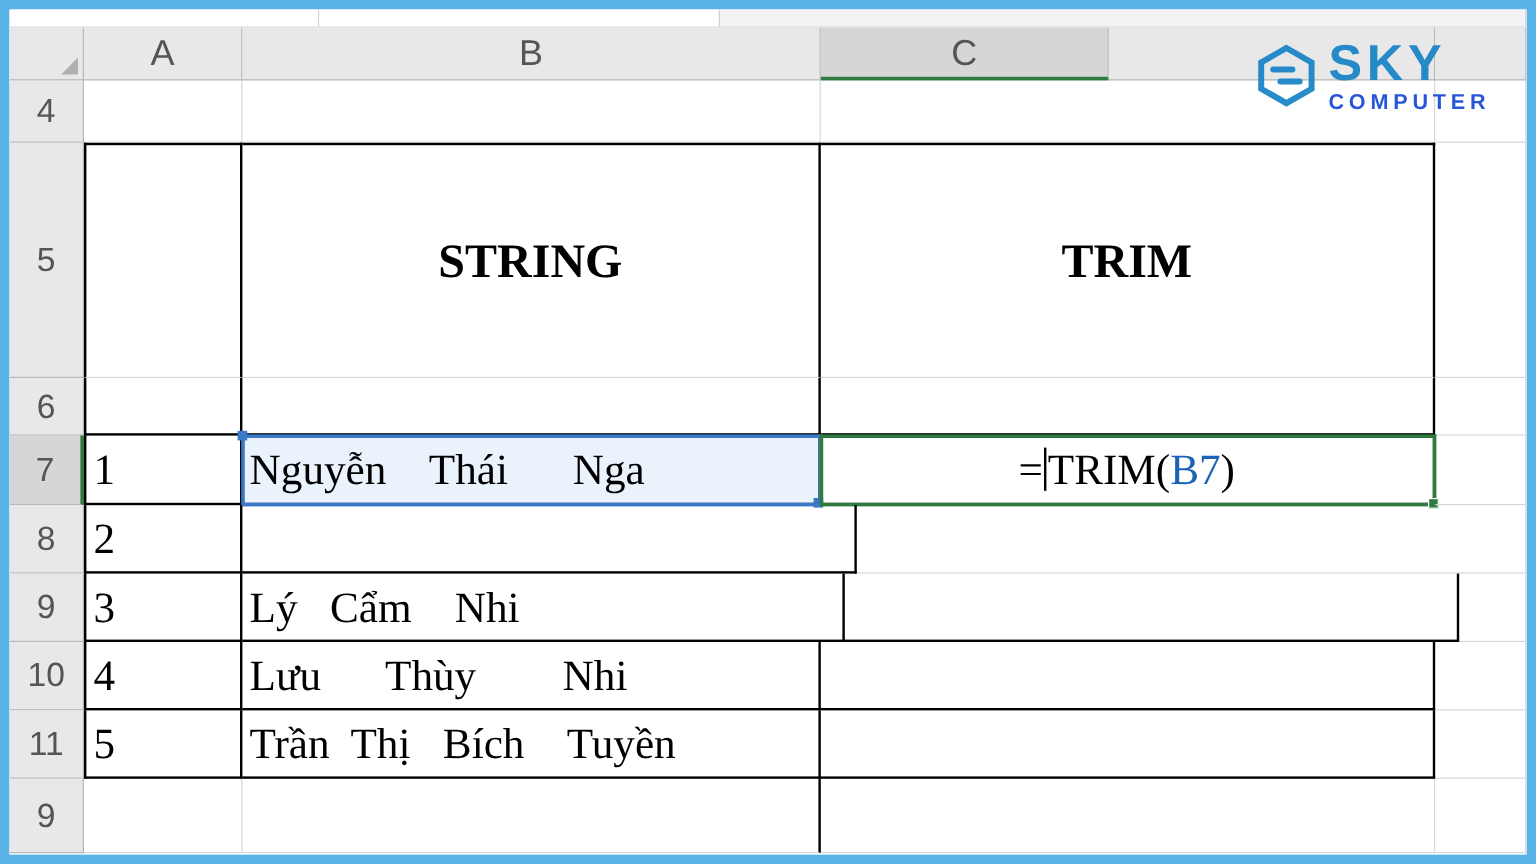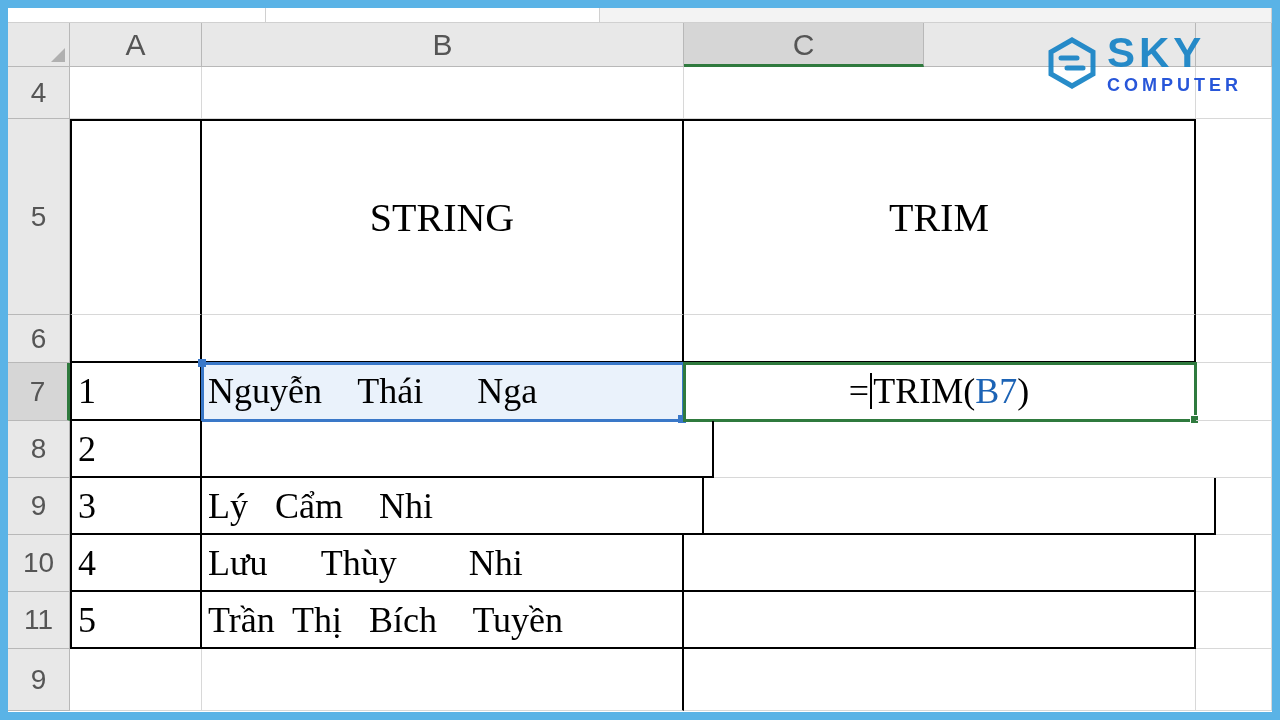--- a/index.html
+++ b/index.html
@@ -139,21 +139,21 @@
     display: flex;
     align-items: center;
     position: relative;
     white-space: pre;
   }
   .b-top { border-top: 2px solid #000 !important; }
   .b-bot { border-bottom: 2px solid #000 !important; }
   .b-left { border-left: 2px solid #000 !important; }
   .b-right { border-right: 2px solid #000 !important; }
   .hdr-cell {
-    font-weight: normal;
+    font-weight: bold;
     justify-content: center;
     font-size: 40px;
   }
   .ref-sel {
     background: #eaf2fb;
     outline: 3px solid #3a78c8;
     outline-offset: -2px;
   }
   .ref-sel::before, .ref-sel::after {
     content:"";

